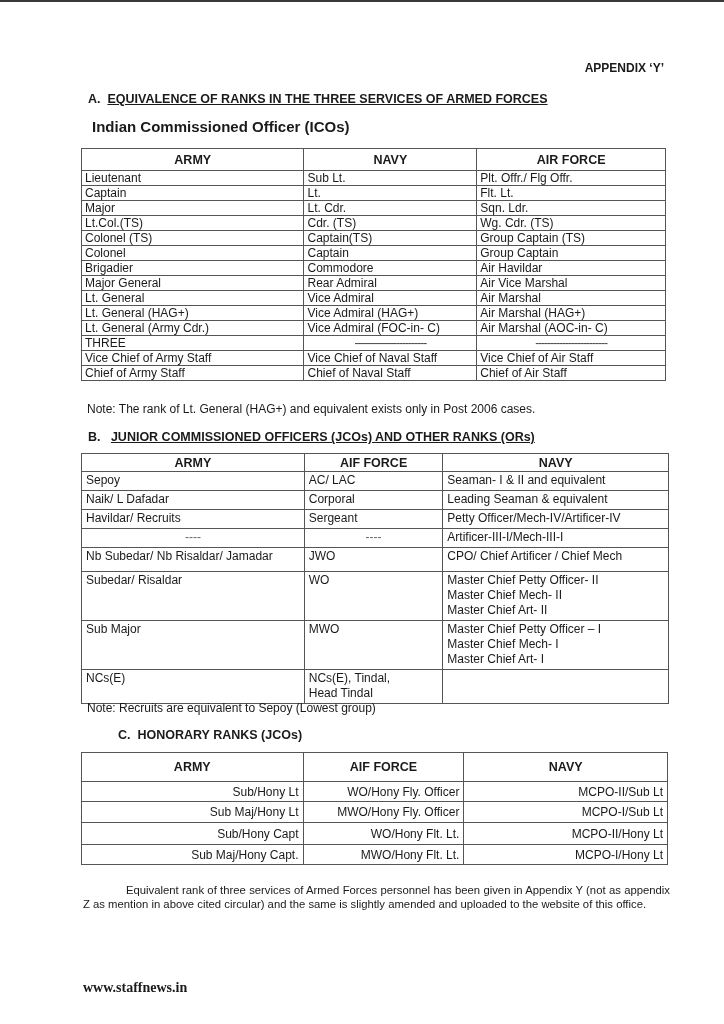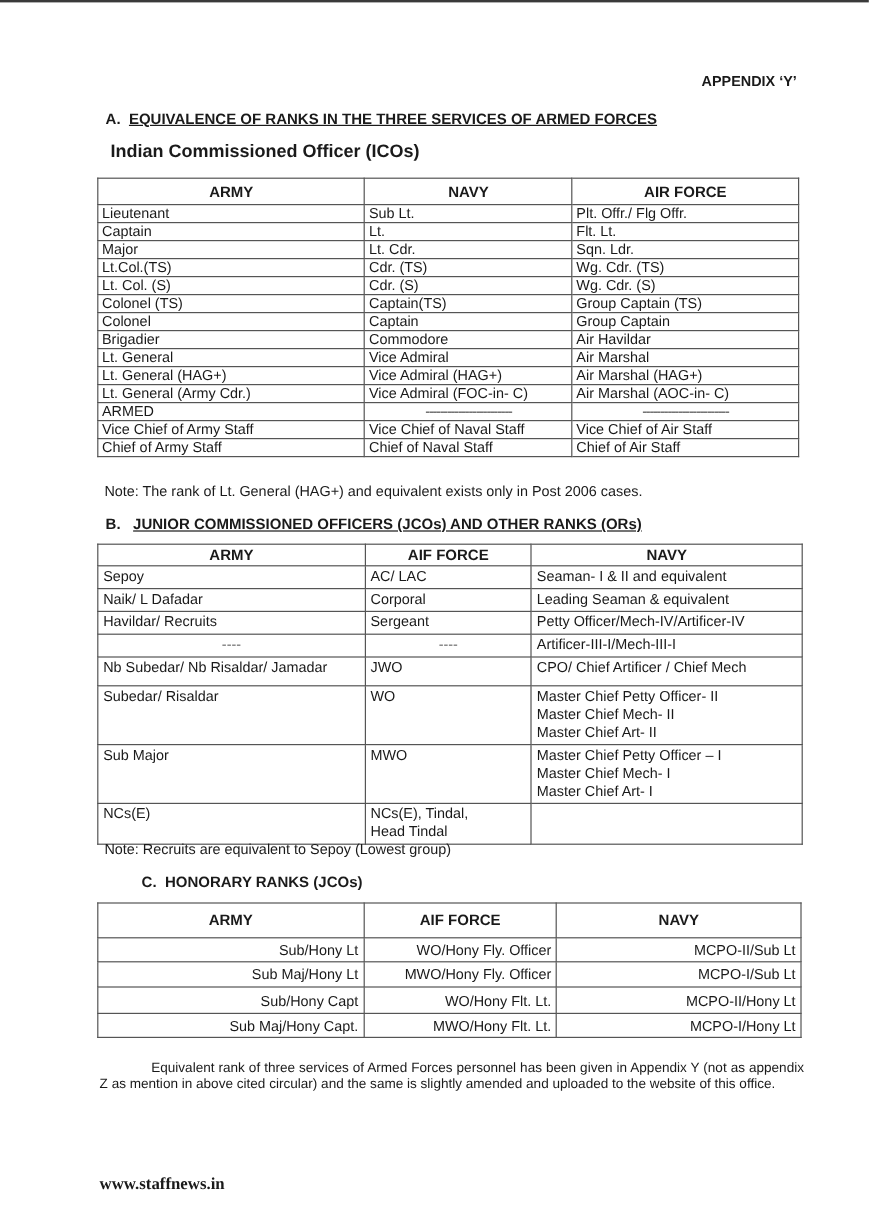--- a/index.html
+++ b/index.html
@@ -72,56 +72,56 @@
         <td>Major</td>
         <td>Lt. Cdr.</td>
         <td>Sqn. Ldr.</td>
       </tr>
       <tr>
         <td>Lt.Col.(TS)</td>
         <td>Cdr. (TS)</td>
         <td>Wg. Cdr. (TS)</td>
       </tr>
       <tr>
-        <td>Lt. Col. (S)</td>
-        <td>Cdr. (S)</td>
-        <td>Wg. Cdr. (S)</td>
-      </tr>
-      <tr>
         <td>Colonel (TS)</td>
         <td>Captain(TS)</td>
         <td>Group Captain (TS)</td>
       </tr>
       <tr>
         <td>Colonel</td>
         <td>Captain</td>
         <td>Group Captain</td>
       </tr>
       <tr>
         <td>Brigadier</td>
         <td>Commodore</td>
         <td>Air Havildar</td>
       </tr>
       <tr>
+        <td>Major General</td>
+        <td>Rear Admiral</td>
+        <td>Air Vice Marshal</td>
+      </tr>
+      <tr>
         <td>Lt. General</td>
         <td>Vice Admiral</td>
         <td>Air Marshal</td>
       </tr>
       <tr>
         <td>Lt. General (HAG+)</td>
         <td>Vice Admiral (HAG+)</td>
         <td>Air Marshal (HAG+)</td>
       </tr>
       <tr>
         <td>Lt. General (Army Cdr.)</td>
         <td>Vice Admiral (FOC-in- C)</td>
         <td>Air Marshal (AOC-in- C)</td>
       </tr>
       <tr>
-        <td>ARMED</td>
+        <td>THREE</td>
         <td class="dash">------------------------</td>
         <td class="dash">------------------------</td>
       </tr>
       <tr>
         <td>Vice Chief of Army Staff</td>
         <td>Vice Chief of Naval Staff</td>
         <td>Vice Chief of Air Staff</td>
       </tr>
       <tr>
         <td>Chief of Army Staff</td>

